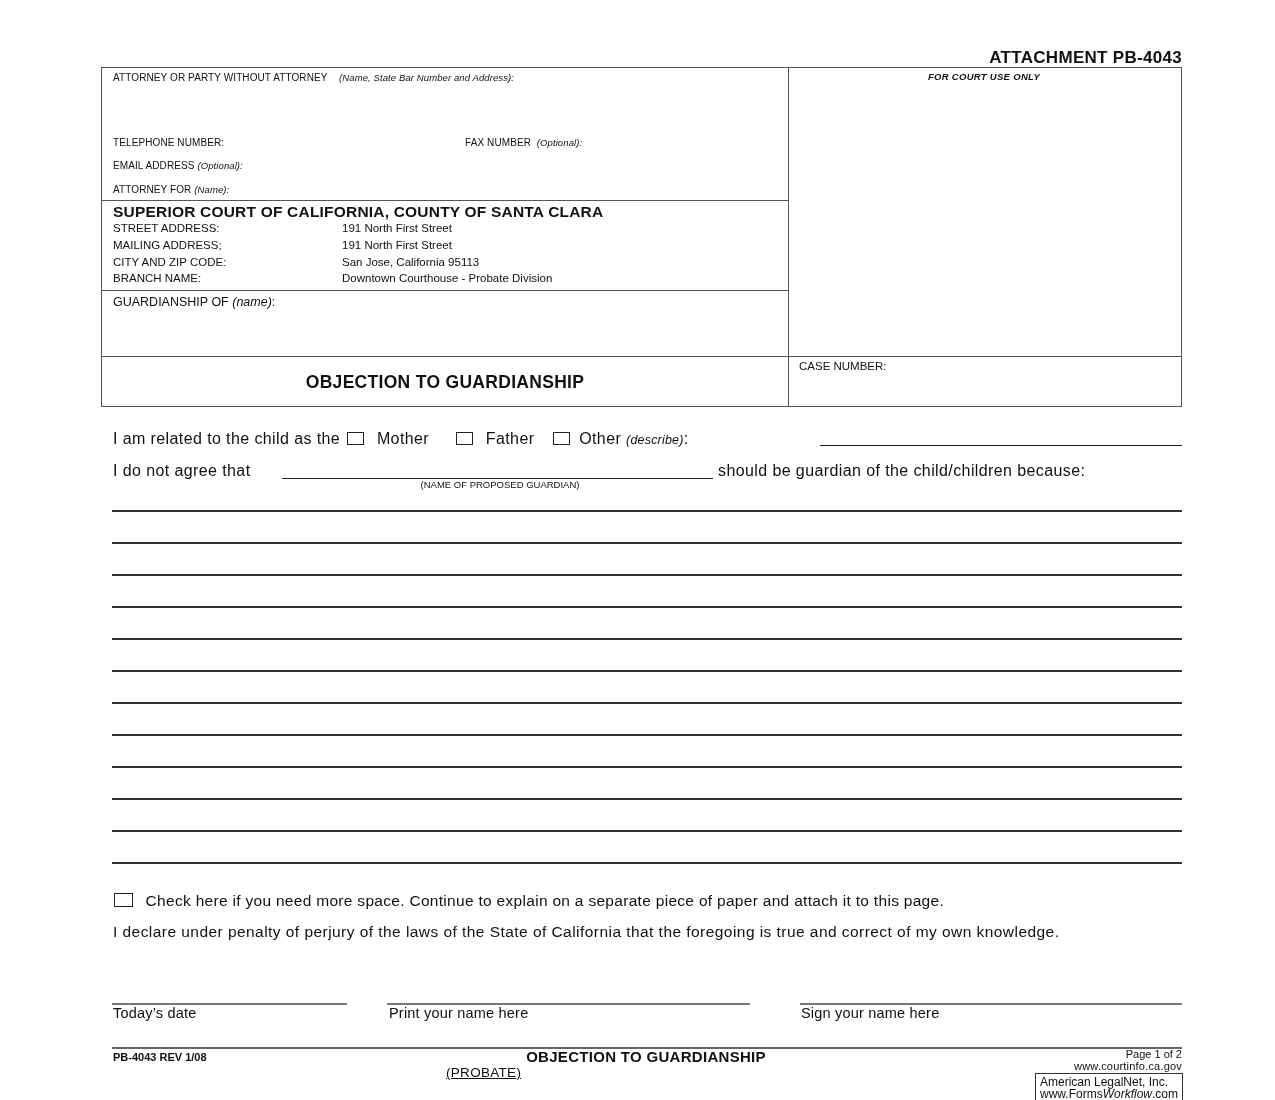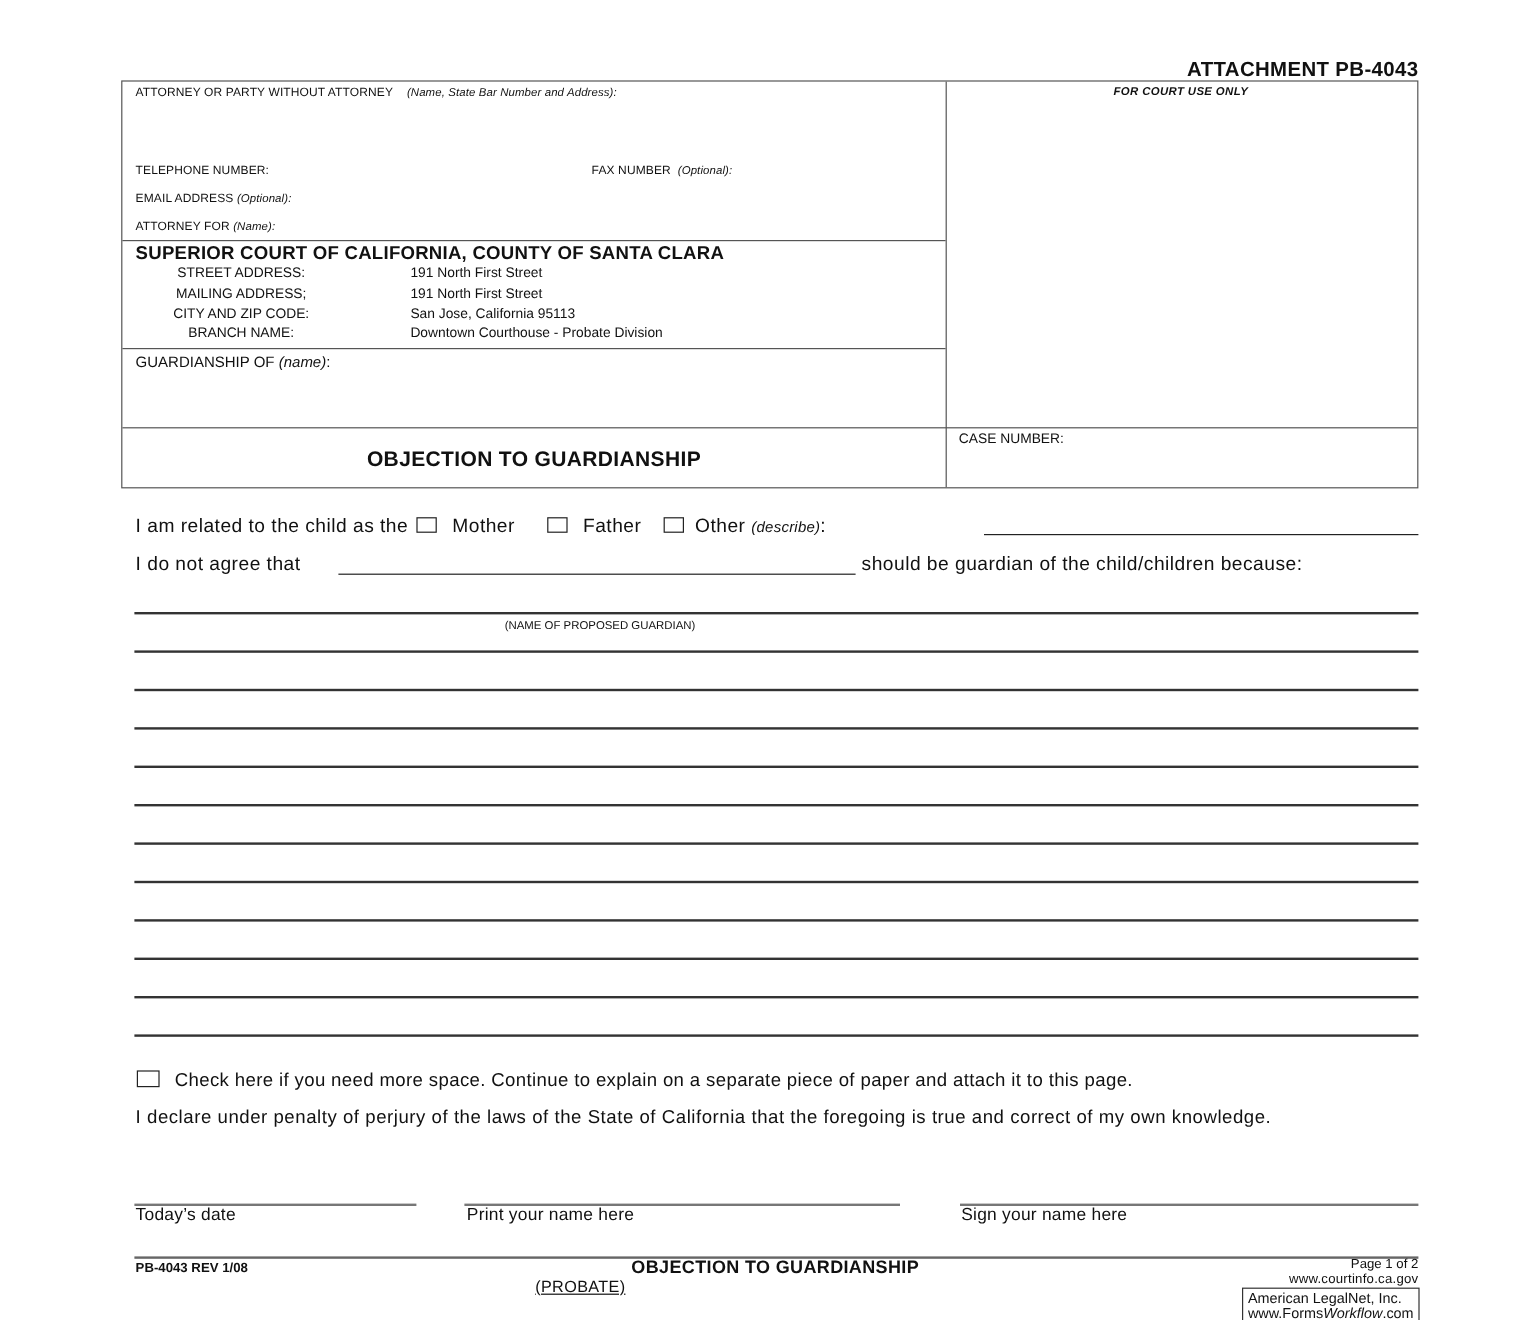--- a/index.html
+++ b/index.html
@@ -8,21 +8,21 @@
     font-family: "Liberation Sans", "DejaVu Sans", sans-serif; color: #111;
   }
   .abs { position: absolute; }
   .attach-title { right: 93px; top: 48px; font-size: 17px; font-weight: bold; letter-spacing: 0.3px; }
   .hdr-box { left: 101px; top: 67px; width: 1079px; height: 338px; border: 1px solid #555; }
   .vline { position: absolute; background: #555; width: 1px; }
   .hline { position: absolute; background: #555; height: 1px; }
   .small { font-size: 10px; letter-spacing: 0.1px; }
   .it { font-style: italic; }
   .court-name { font-size: 15.5px; font-weight: bold; letter-spacing: 0.2px; }
-  .addr-lbl { font-size: 11.5px; text-align: center; width: 176px; }
+  .addr-lbl { font-size: 11.5px; text-align: left; width: 176px; }
   .addr-val { font-size: 11.5px; margin-left: 31px; }
   .g-label { font-size: 12.5px; }
   .form-title { font-size: 17.5px; font-weight: bold; letter-spacing: 0.3px; }
   .body-text { font-size: 16px; letter-spacing: 0.4px; }
   .cb { display: inline-block; width: 17px; height: 13px; border: 1.5px solid #222; vertical-align: -1px; background: #fff; box-sizing: border-box; }
   .uline { position: absolute; height: 1px; background: #222; }
   .rule { position: absolute; left: 112px; width: 1070px; height: 1.5px; background: #333; }
   .sigline { position: absolute; top: 1003px; height: 2px; background: #777; }
   .siglbl { position: absolute; top: 1005px; font-size: 14.5px; letter-spacing: 0.2px; }
   .foot-rule { left: 112px; top: 1047px; width: 1070px; height: 1.5px; background: #666; }
@@ -42,21 +42,21 @@
 
 <div class="abs small" style="left:113px; top:72px;">
   <span>ATTORNEY OR PARTY WITHOUT ATTORNEY</span>&nbsp;&nbsp;&nbsp;
   <span class="it" style="font-size:9.5px;">(Name, State Bar Number and Address):</span>
 </div>
 <div class="abs" style="left:113px; top:86px; width:660px; height:46px;"></div>
 
 <div class="abs small" style="left:113px; top:137px;">TELEPHONE NUMBER:</div>
 <div class="abs" style="left:250px; top:134px; width:200px; height:16px;"></div>
 
-<div class="abs small" style="left:465px; top:137px;margin-left:28px;">
+<div class="abs small" style="left:465px; top:137px;">
   <span>FAX NUMBER</span>&nbsp;
   <span class="it" style="font-size:9.5px;">(Optional):</span>
 </div>
 <div class="abs" style="left:612px; top:134px; width:165px; height:16px;"></div>
 
 <div class="abs small" style="left:113px; top:160px;">
   <span>EMAIL ADDRESS</span>
   <span class="it" style="font-size:9.5px;">(Optional):</span>
 </div>
 <div class="abs" style="left:280px; top:157px; width:495px; height:16px;"></div>
@@ -98,21 +98,21 @@
   <span class="cb" style="margin-left:14px;"></span>
   <span style="margin-left:4px;">Other</span>
   <span class="it" style="font-size:12.5px; letter-spacing:0.2px;">(describe)</span><span>:</span>
 </div>
 <div class="uline" style="left:820px; top:445px; width:362px;"></div>
 <div class="abs" style="left:820px; top:428px; width:362px; height:17px;"></div>
 
 <div class="abs body-text" style="left:113px; top:462px;">I do not agree that</div>
 <div class="uline" style="left:282px; top:478px; width:431px;"></div>
 <div class="abs" style="left:282px; top:461px; width:431px; height:17px;"></div>
-<div class="abs" style="left:282px; width:436px; top:479px; text-align:center; font-size:9.5px;margin-top:37px;">(NAME OF PROPOSED GUARDIAN)</div>
+<div class="abs" style="left:282px; width:436px; top:479px; text-align:center; font-size:9.5px;">(NAME OF PROPOSED GUARDIAN)</div>
 <div class="abs body-text" style="left:718px; top:462px;">should be guardian of the child/children because:</div>
 
 <div>
   <div class="rule" style="top:510px;"></div>
   <div class="rule" style="top:542px;"></div>
   <div class="rule" style="top:574px;"></div>
   <div class="rule" style="top:606px;"></div>
   <div class="rule" style="top:638px;"></div>
   <div class="rule" style="top:670px;"></div>
   <div class="rule" style="top:702px;"></div>

